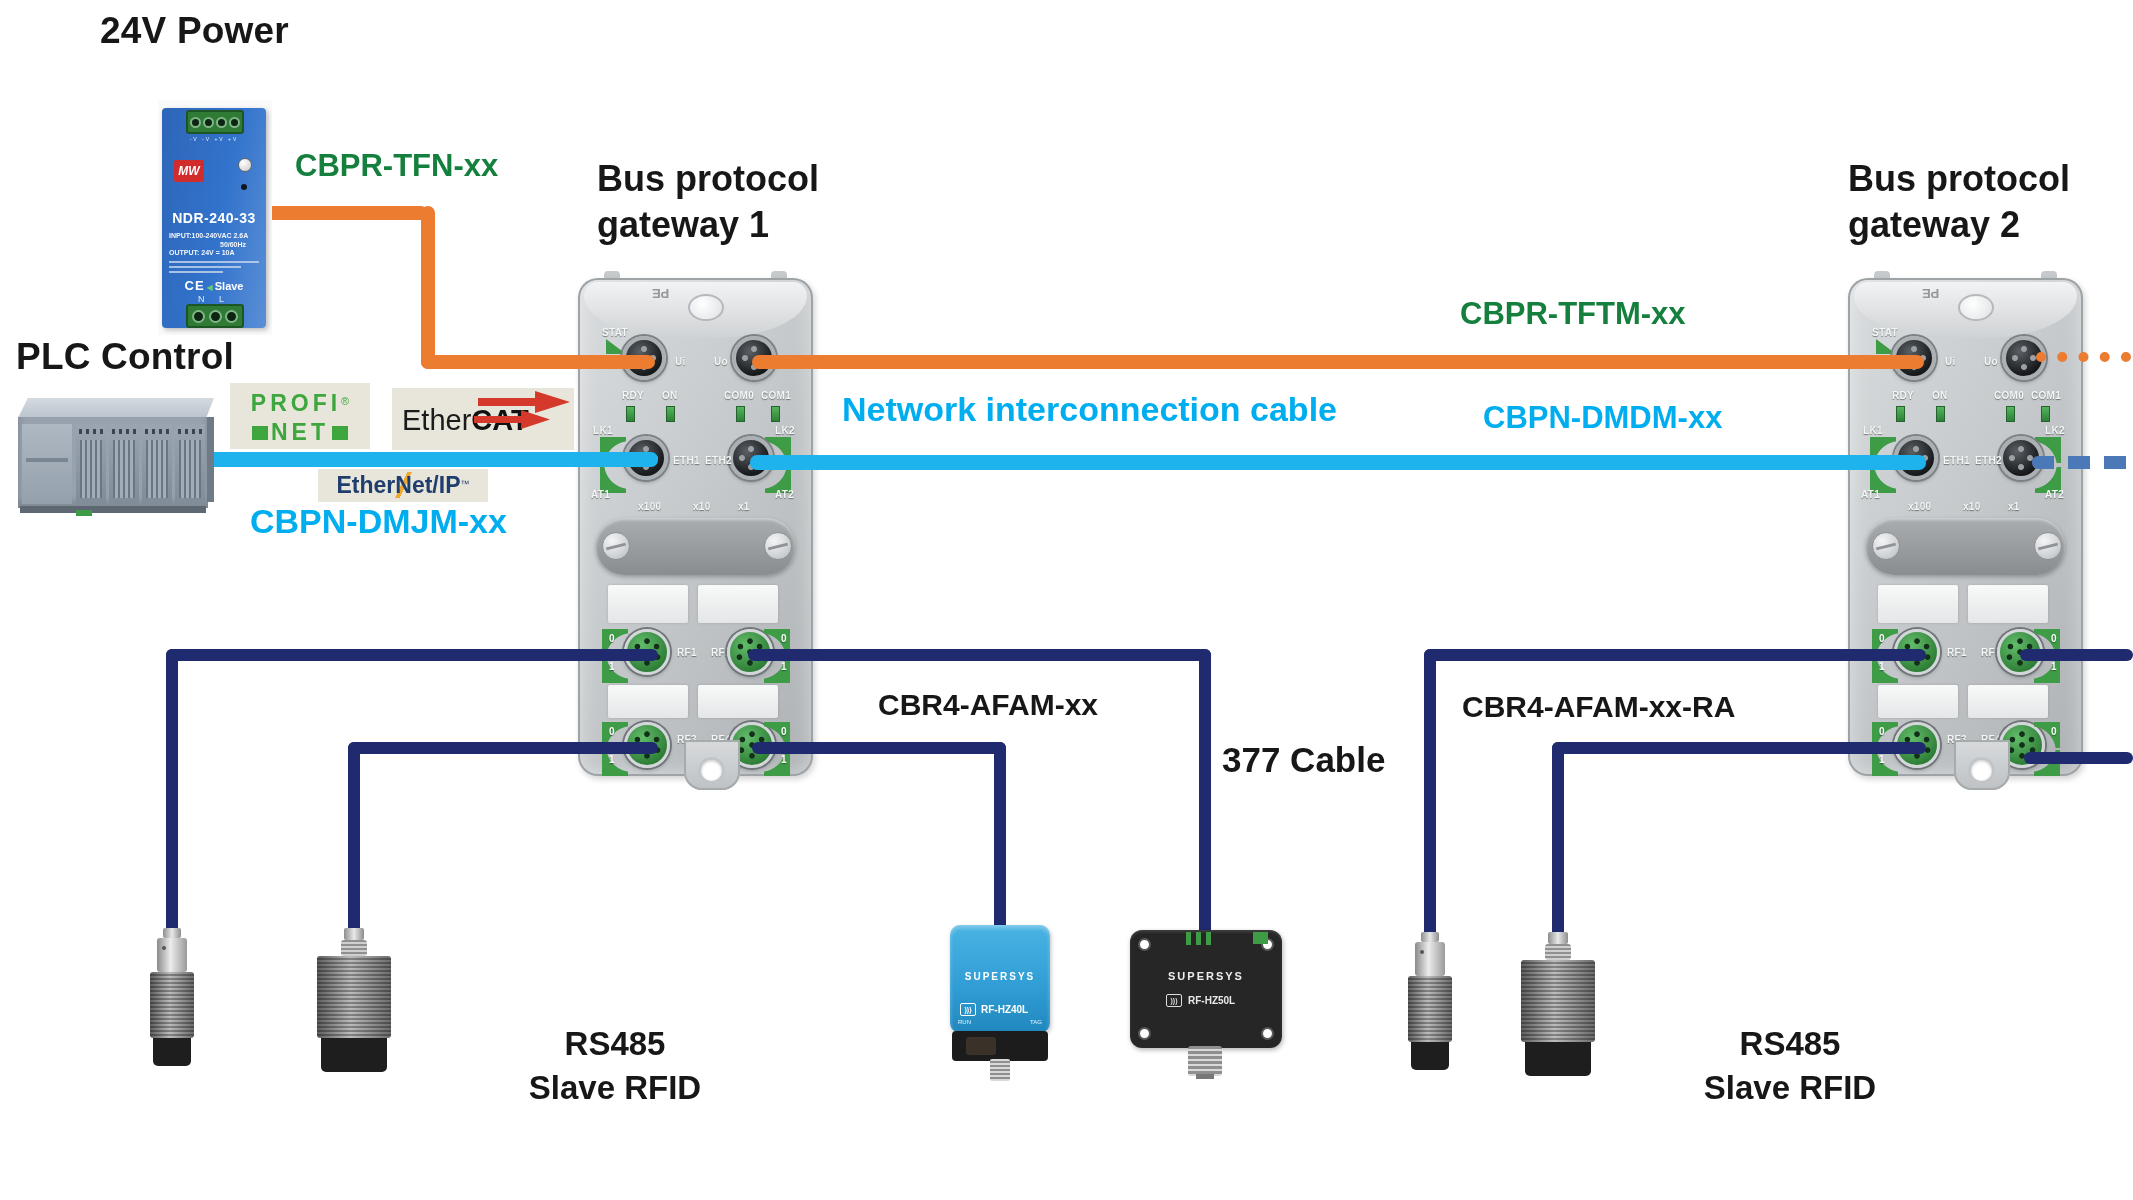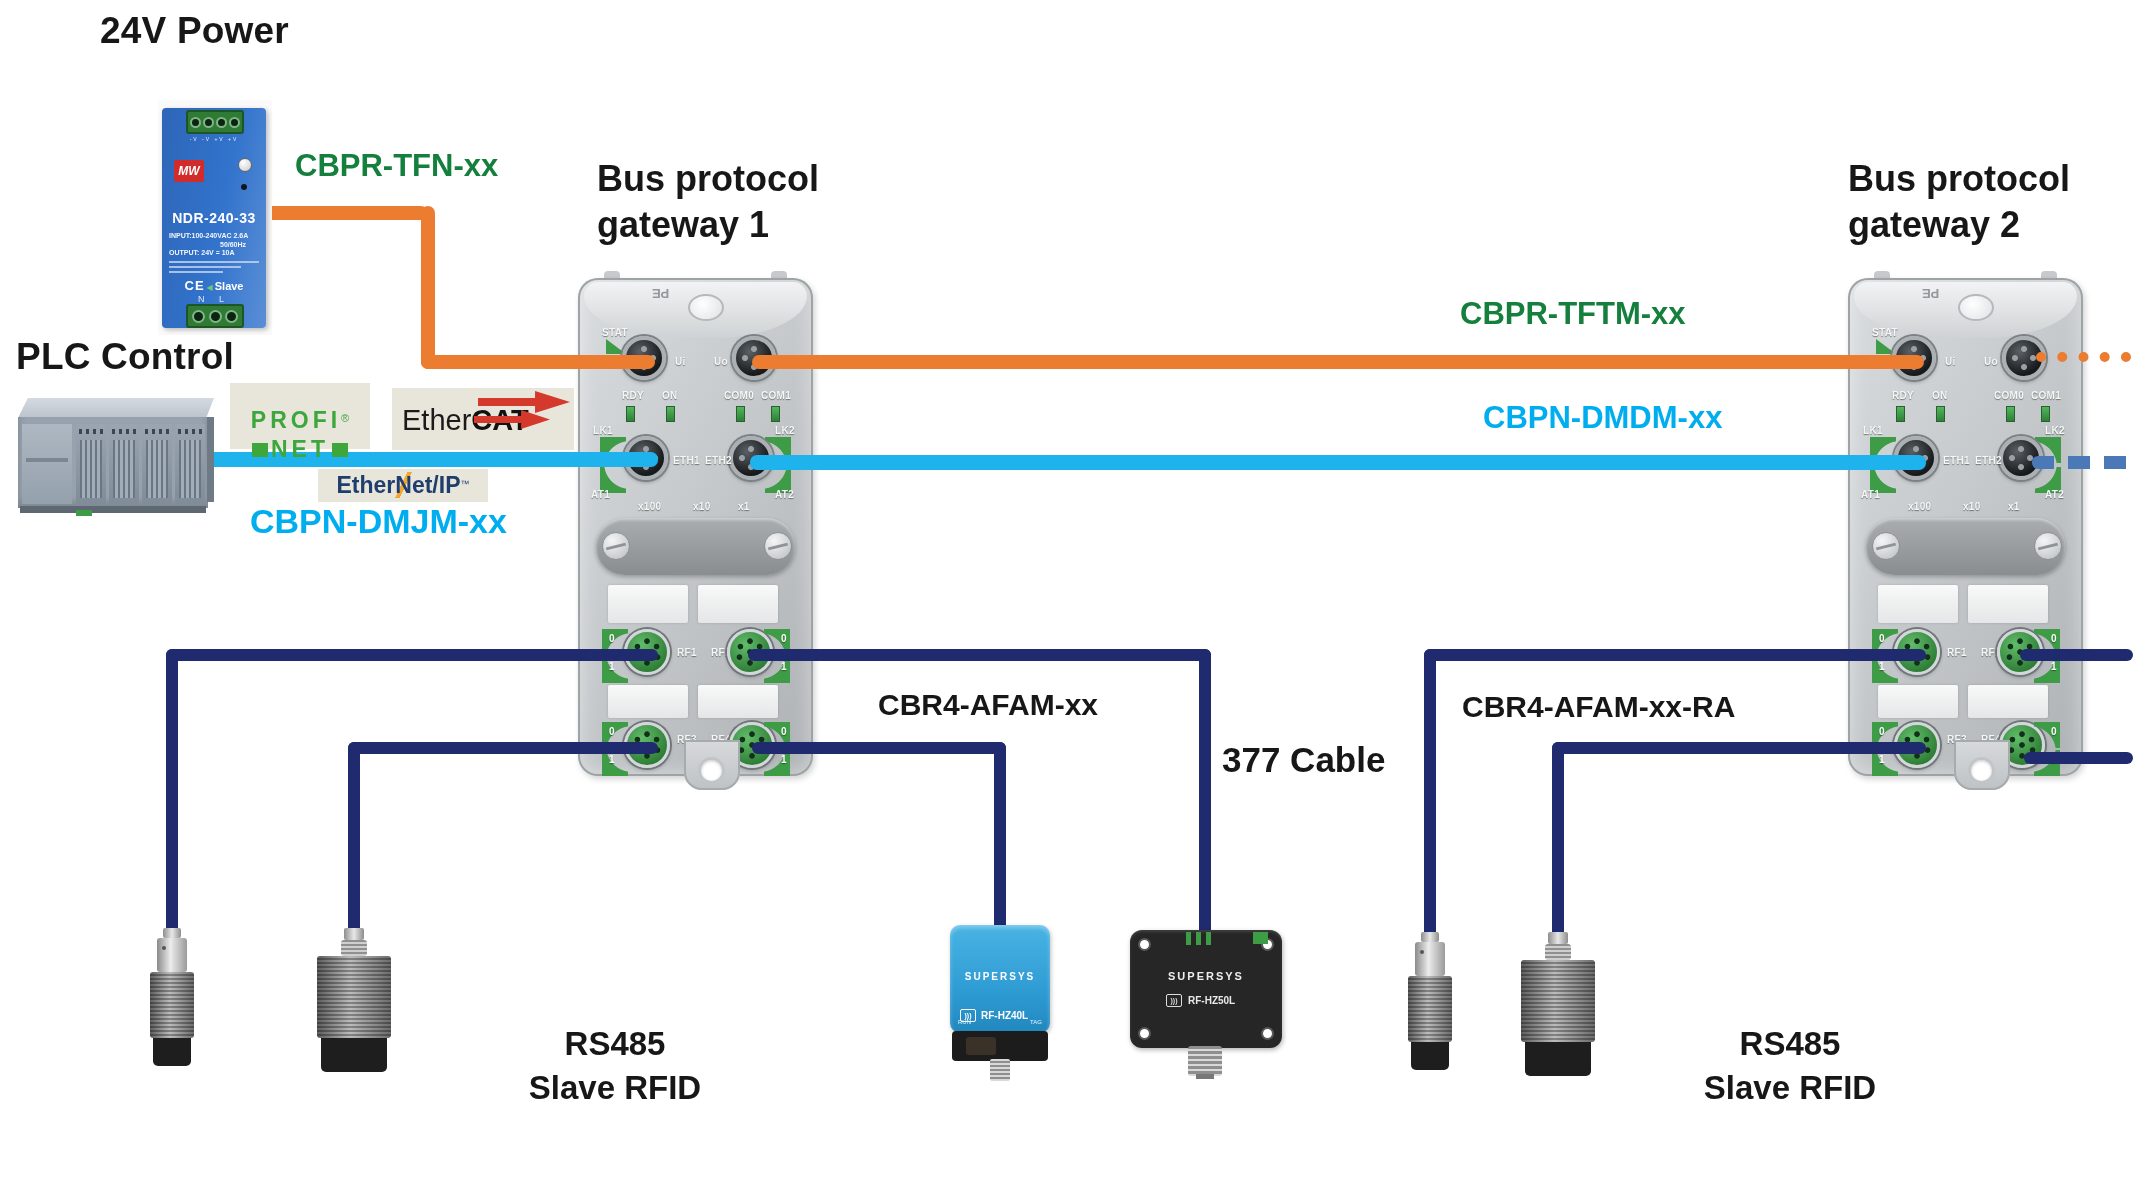--- a/index.html
+++ b/index.html
@@ -69,21 +69,21 @@
   .plc-mod{position:absolute;top:26px;width:30px;height:80px;background:linear-gradient(#9AA5B1,#808C98);}
   .plc-mod::before{content:"";position:absolute;left:3px;right:3px;top:5px;height:5px;
     background:repeating-linear-gradient(90deg,#3C4650 0 3px,transparent 3px 7px);}
   .plc-mod::after{content:"";position:absolute;left:4px;right:4px;top:16px;bottom:6px;
     background:repeating-linear-gradient(90deg,#6B7683 0 2px,#A2ADB9 2px 5px);}
   .plc-rail{position:absolute;left:2px;top:108px;width:186px;height:7px;background:#5E6873;}
   .plc-clip{position:absolute;left:58px;top:112px;width:16px;height:6px;background:#3E9B46;}
 
   
   .logo{position:absolute;z-index:8;background:#E8E6DA;}
-  .profinet{left:230px;top:383px;width:140px;height:66px;text-align:center;padding-top:22px;}
+  .profinet{left:230px;top:383px;width:140px;height:66px;text-align:center;padding-top:5px;}
   .pn-row{line-height:26px;}
   .pn-txt{color:#3DA63D;font-weight:800;font-size:23px;letter-spacing:4px;}
   .pn-reg{color:#3DA63D;font-size:11px;vertical-align:super;}
   .pn-bar{display:inline-block;width:16px;height:14px;background:#3DA63D;margin:0 3px;}
   .ethercat{left:392px;top:388px;width:182px;height:62px;padding:16px 0 0 10px;}
   .ec-ether{font-size:29px;color:#1b1b1b;}
   .ec-cat{font-size:29px;font-weight:800;color:#111;}
   .ec-reg{font-size:10px;color:#333;}
   .ec-arrow{position:absolute;background:#D5392C;
     clip-path:polygon(0 32%,62% 32%,62% 0,100% 50%,62% 100%,62% 68%,0 68%);}
@@ -169,21 +169,21 @@
   .sensor.lg .sn-body{top:28px;width:74px;height:82px;}
   .sensor.lg .sn-tip{top:110px;width:66px;height:34px;}
 
   
   .rdr{position:absolute;z-index:7;}
   .rb-body{position:absolute;left:0;top:0;width:100px;height:108px;border-radius:10px;
     background:linear-gradient(180deg,#49B3E3 0%,#2F9CD4 60%,#2187BE 100%);
     box-shadow:inset 0 3px 4px rgba(255,255,255,.35),1px 2px 4px rgba(0,0,0,.25);}
   .rb-brand{position:absolute;left:0;width:100%;top:46px;text-align:center;color:#fff;
     font-size:10px;font-weight:700;letter-spacing:2px;}
-  .rb-row{position:absolute;left:10px;top:84px;display:flex;align-items:center;gap:5px;color:#fff;
+  .rb-row{position:absolute;left:10px;top:78px;display:flex;align-items:center;gap:5px;color:#fff;
     font-size:10px;font-weight:700;}
   .rfid-ico{display:inline-block;width:16px;height:13px;border:1.5px solid #fff;border-radius:2px;
     font-size:7px;line-height:11px;text-align:center;color:#fff;font-weight:700;}
   .rdr-black .rfid-ico{border-color:#ddd;color:#ddd;}
   .rb-run{position:absolute;left:8px;top:94px;color:#E6F6FF;font-size:6px;}
   .rb-tag{position:absolute;right:8px;top:94px;color:#E6F6FF;font-size:6px;}
   .rb-bracket{position:absolute;left:2px;top:106px;width:96px;height:30px;background:#1c1c1c;border-radius:4px;}
   .rb-bracket::before{content:"";position:absolute;left:14px;top:6px;width:30px;height:18px;background:#3a3228;border-radius:3px;}
   .rb-bolt{position:absolute;left:40px;top:134px;width:20px;height:22px;
     background:repeating-linear-gradient(0deg,#d9d9d9 0 2px,#8f8f8f 2px 4px);border-radius:2px;}
@@ -209,20 +209,21 @@
   <div class="t title36" style="left:16px;top:336px">PLC Control</div>
   <div class="t two-line" style="left:597px;top:156px">
     <div>Bus protocol</div>
     <div>gateway 1</div>
   </div>
   <div class="t two-line" style="left:1848px;top:156px">
     <div>Bus protocol</div>
     <div>gateway 2</div>
   </div>
   <div class="t m31 orange" style="left:1460px;top:296px">CBPR-TFTM-xx</div>
+  <div class="t m34 cyan" style="left:842px;top:390px">Network interconnection cable</div>
   <div class="t m31 cyan" style="left:1483px;top:400px">CBPN-DMDM-xx</div>
   <div class="t m34 cyan" style="left:250px;top:502px">CBPN-DMJM-xx</div>
   <div class="t" style="left:878px;top:688px;font-size:30px">CBR4-AFAM-xx</div>
   <div class="t" style="left:1222px;top:740px;font-size:35px">377 Cable</div>
   <div class="t" style="left:1462px;top:690px;font-size:30px">CBR4-AFAM-xx-RA</div>
   <div class="t ctr" style="left:455px;top:1022px;width:320px;font-size:33px;line-height:44px">
     <div>RS485</div>
     <div>Slave RFID</div>
   </div>
   <div class="t ctr" style="left:1630px;top:1022px;width:320px;font-size:33px;line-height:44px">

